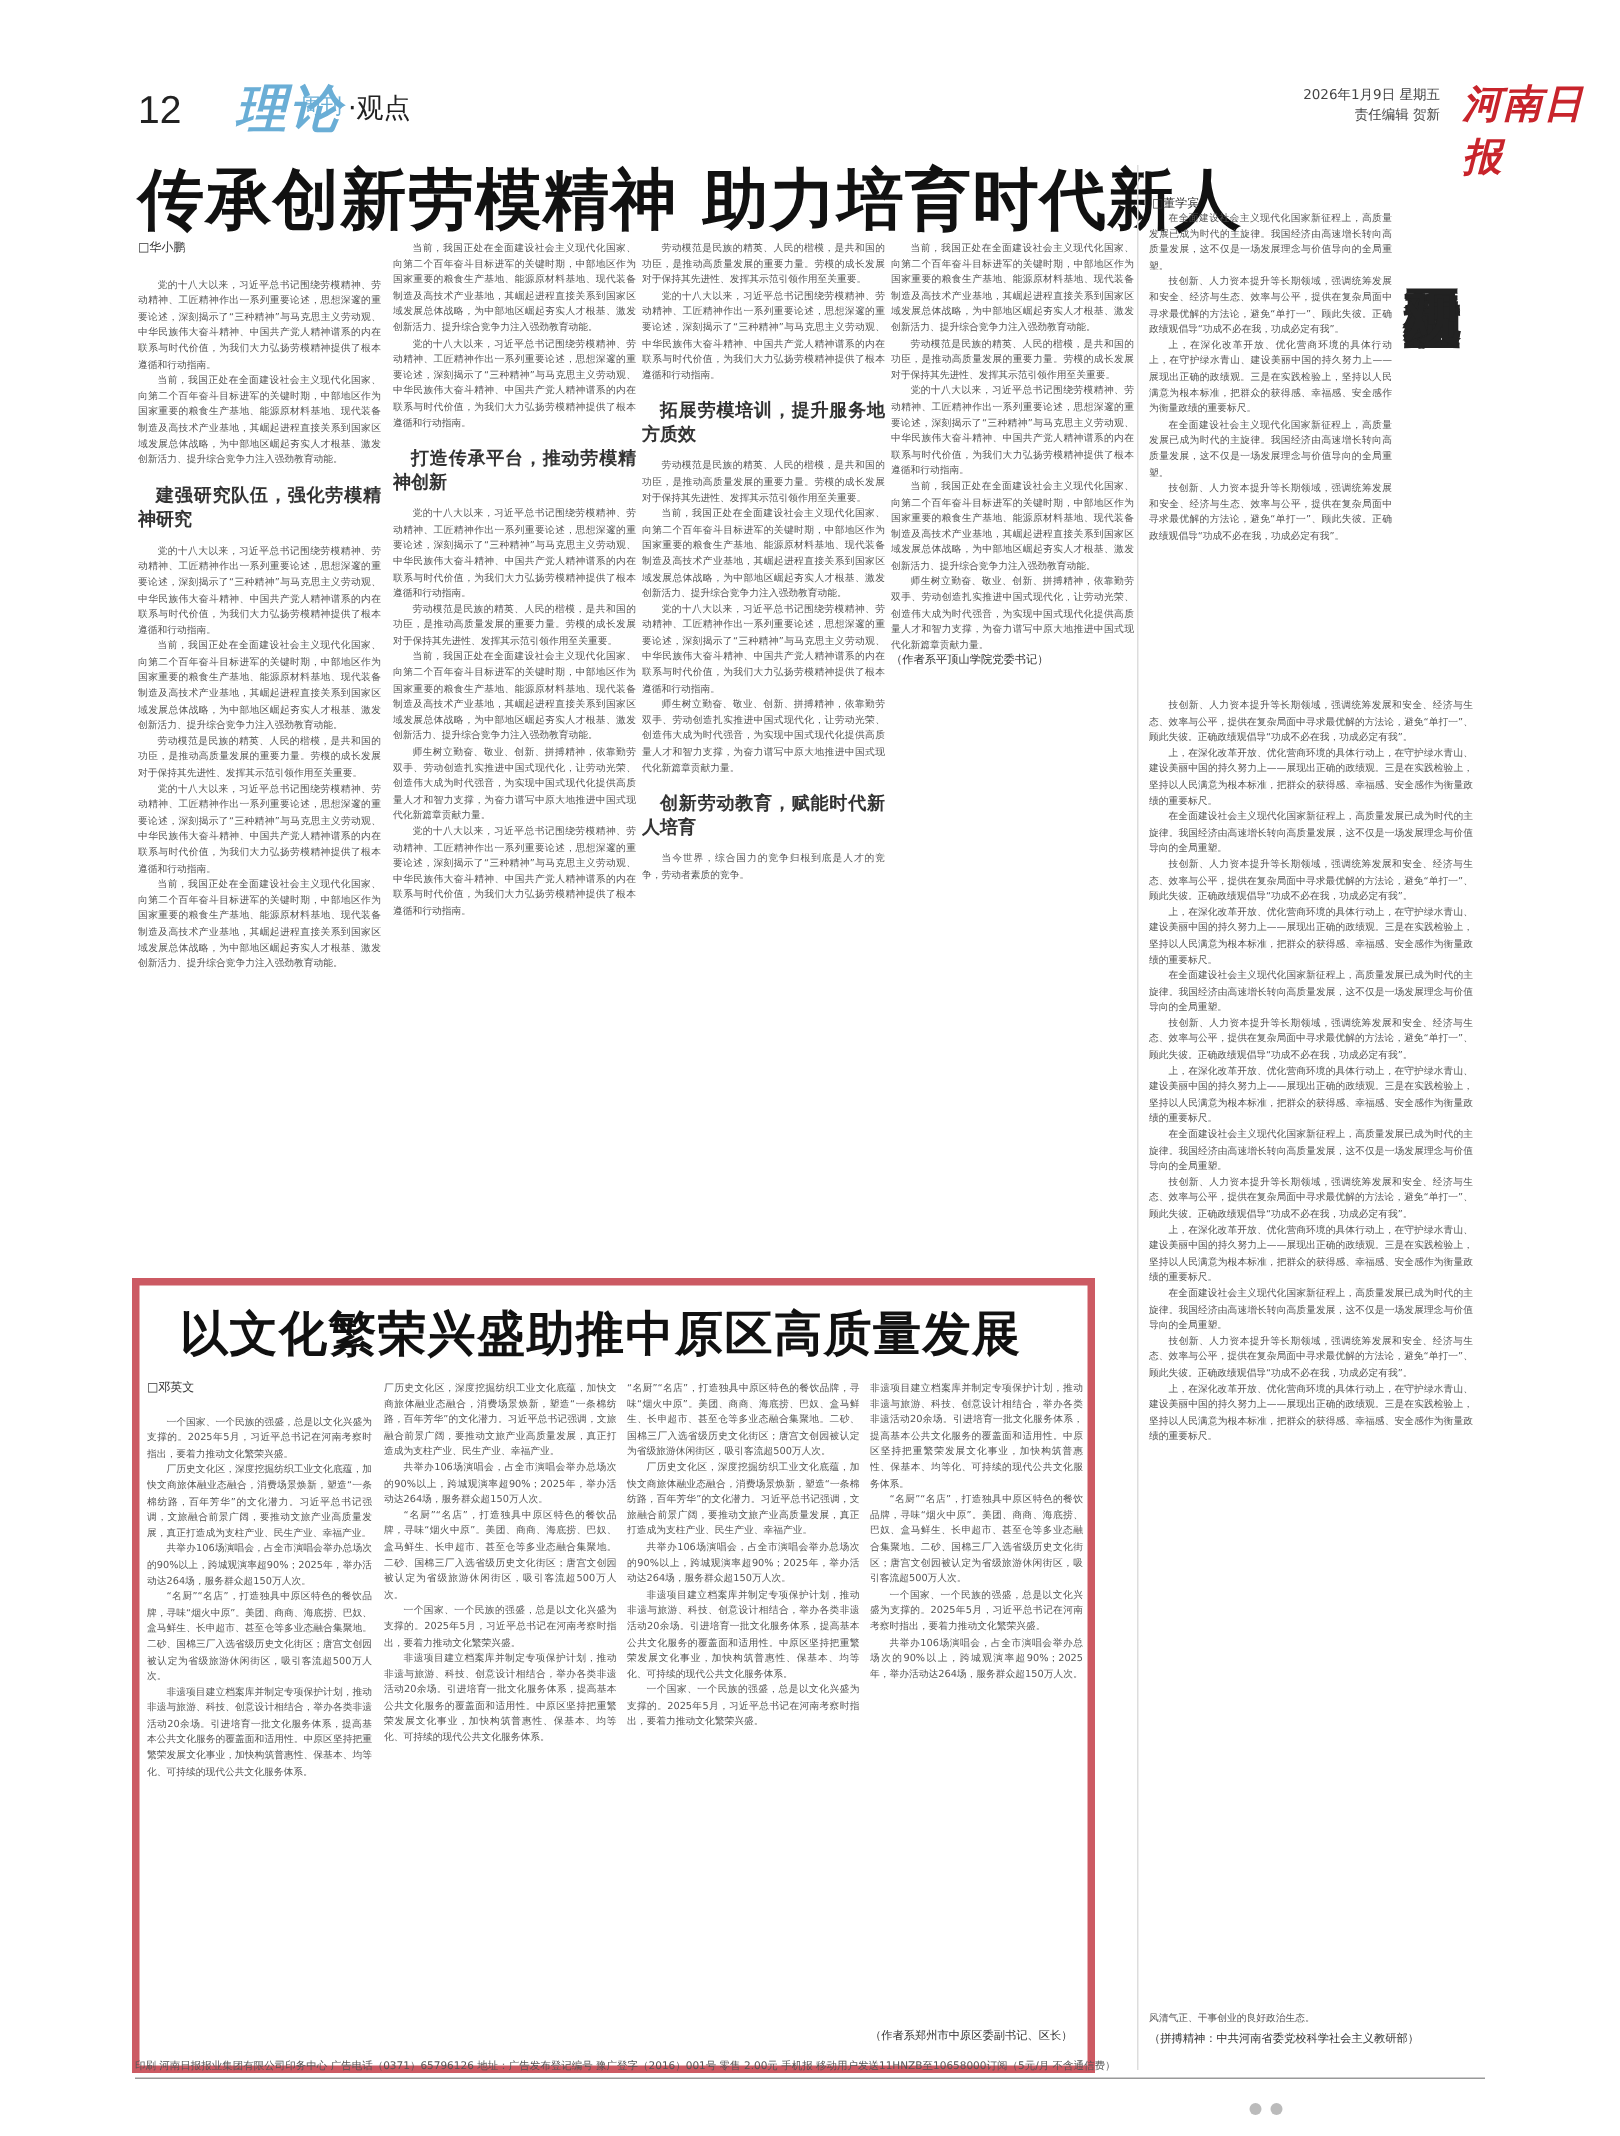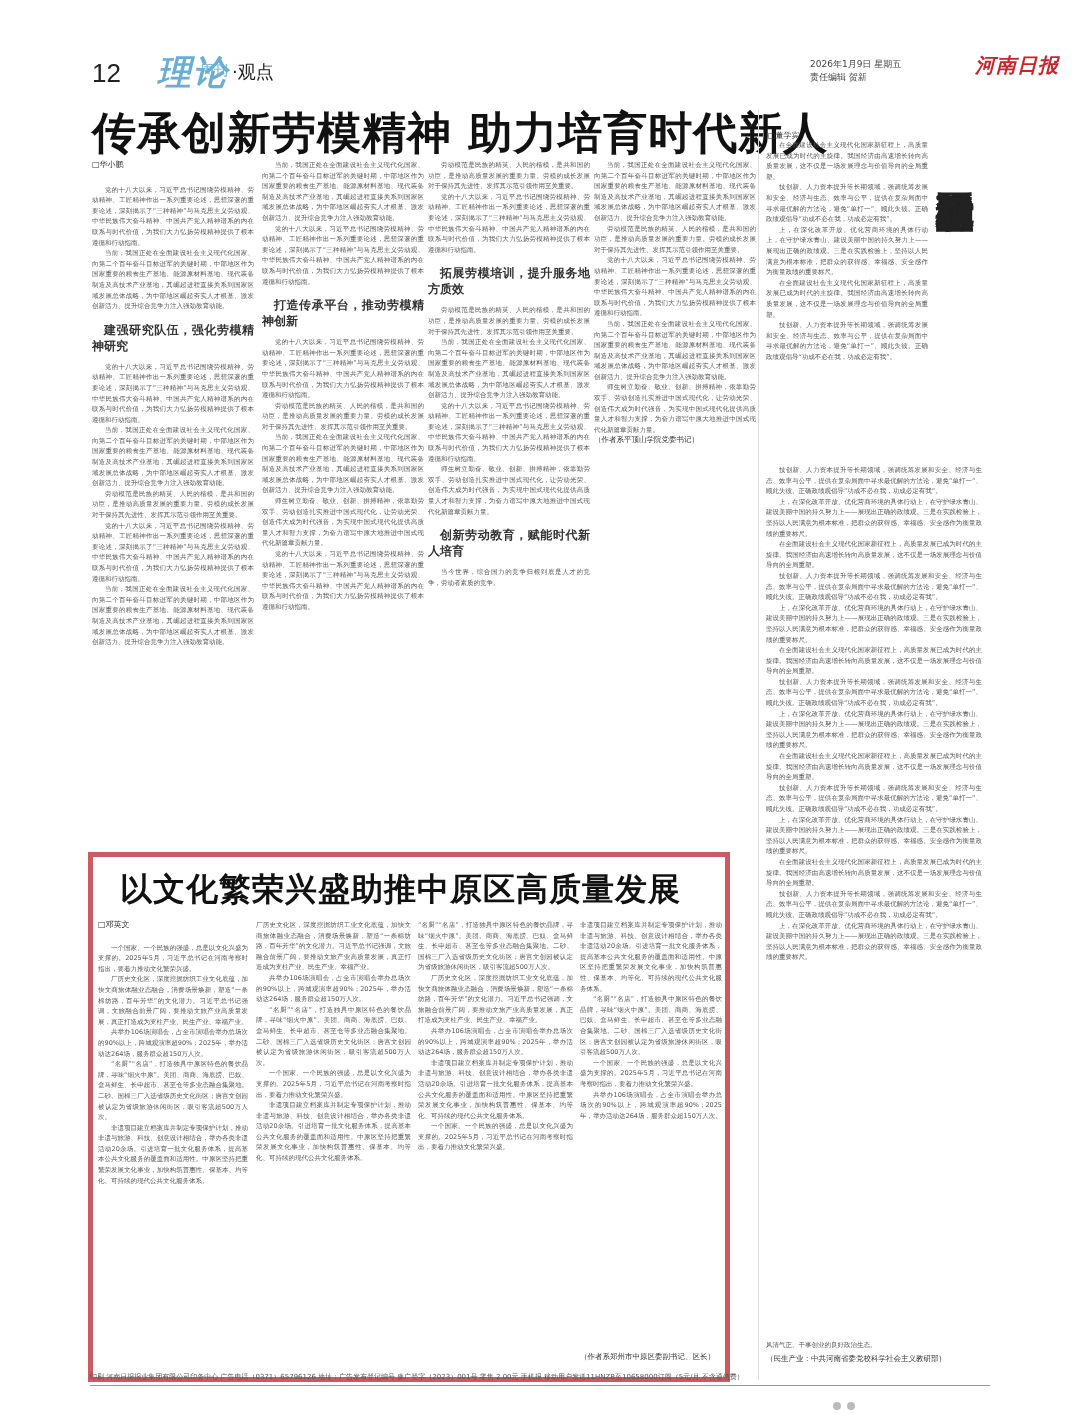--- a/index.html
+++ b/index.html
@@ -2,22 +2,22 @@
 <html><head>
 <meta charset="utf-8">
 <style>
   html, body { margin:0; padding:0; background:#ffffff; }
   body { width:1080px; height:1424px; position:relative; overflow:hidden; font-family:"DejaVu Sans", sans-serif; color:#333; }
   .abs { position:absolute; }
   .masthead-num { left:92px; top:58px; font-size:26px; font-family:"Liberation Sans", sans-serif; color:#222; }
   .masthead-logo { left:125px; top:50px; font-size:34px; font-weight:bold; font-style:italic; font-family:"DejaVu Serif", serif; color:#6aaed6; letter-spacing:2px;margin-left:32px; }
   .masthead-sub { left:200px; top:62px; font-size:14px; color:#6aaed6; font-family:"DejaVu Serif", serif; }
   .masthead-sec { left:232px; top:60px; font-size:18px; color:#222; }
-  .date-line { left:810px; top:58px; font-size:9px; color:#444; width:150px; line-height:13px; }
-  .paper-logo { left:975px; top:52px; font-size:20px; font-weight:bold; font-style:italic; font-family:"DejaVu Serif", serif; color:#c8242b; letter-spacing:1px; }
+  .date-line { left:810px; top:58px; font-size:9px; color:#444; text-align:right; width:150px; line-height:13px; }
+  .paper-logo { left:975px; top:52px; font-size:26px; font-weight:bold; font-style:italic; font-family:"DejaVu Serif", serif; color:#c8242b; letter-spacing:1px; }
   .headline1 { left:92px; top:104px; font-size:44px; font-weight:bold; color:#111; letter-spacing:1px; font-family:"DejaVu Sans", sans-serif; }
   .col { font-size:6.5px; line-height:10.6px; color:#555; text-align:justify; overflow:hidden; word-break:break-all; }
   .col p { margin:0; text-indent:2em; }
   .byline { font-size:8px; color:#333; }
   .subhead { font-size:12px; font-weight:bold; color:#333; line-height:16px; margin:10px 0 8px; text-indent:1em; }
   .vertical-title { left:935px; top:130px; width:40px; font-size:38px; font-weight:bold; color:#222; line-height:40px; text-align:center; }
   .divider-v { background:#ddd; width:1px; }
   .box { left:88px; top:852px; width:642px; height:530px; border:5px solid #cc5a63; box-sizing:border-box; }
   .headline2 { left:120px; top:868px; font-size:32px; font-weight:bold; color:#111; letter-spacing:1px; }
   .sig { text-align:left; font-size:7.5px; font-weight:normal; color:#333; }
@@ -108,21 +108,21 @@
   <p>在全面建设社会主义现代化国家新征程上，高质量发展已成为时代的主旋律。我国经济由高速增长转向高质量发展，这不仅是一场发展理念与价值导向的全局重塑。</p>
   <p>技创新、人力资本提升等长期领域，强调统筹发展和安全、经济与生态、效率与公平，提供在复杂局面中寻求最优解的方法论，避免“单打一”、顾此失彼。正确政绩观倡导“功成不必在我，功成必定有我”。</p>
   <p>上，在深化改革开放、优化营商环境的具体行动上，在守护绿水青山、建设美丽中国的持久努力上——展现出正确的政绩观。三是在实践检验上，坚持以人民满意为根本标准，把群众的获得感、幸福感、安全感作为衡量政绩的重要标尺。</p>
   <p>在全面建设社会主义现代化国家新征程上，高质量发展已成为时代的主旋律。我国经济由高速增长转向高质量发展，这不仅是一场发展理念与价值导向的全局重塑。</p>
   <p>技创新、人力资本提升等长期领域，强调统筹发展和安全、经济与生态、效率与公平，提供在复杂局面中寻求最优解的方法论，避免“单打一”、顾此失彼。正确政绩观倡导“功成不必在我，功成必定有我”。</p>
   <p>上，在深化改革开放、优化营商环境的具体行动上，在守护绿水青山、建设美丽中国的持久努力上——展现出正确的政绩观。三是在实践检验上，坚持以人民满意为根本标准，把群众的获得感、幸福感、安全感作为衡量政绩的重要标尺。</p>
 </div>
 <div class="abs col" style="left:766px; top:1340px; width:216px; height:10px;">
   <p style="text-indent:0">风清气正、干事创业的良好政治生态。</p>
 </div>
-<div class="abs sig" style="left:766px; top:1354px; width:216px;">（民生产业：中共河南省委党校科学社会主义教研部）</div>
+<div class="abs sig" style="left:766px; top:1354px; width:216px;">（拼搏精神：中共河南省委党校科学社会主义教研部）</div>
 
 <div class="abs box"></div>
 <div class="abs headline2">以文化繁荣兴盛助推中原区高质量发展</div>
 
 <div class="abs col" style="left:98px; top:920px; width:150px; height:455px;">
   <div class="byline">□邓英文</div>
   <div style="height:12px"></div>
   <p>一个国家、一个民族的强盛，总是以文化兴盛为支撑的。2025年5月，习近平总书记在河南考察时指出，要着力推动文化繁荣兴盛。</p>
   <p>厂历史文化区，深度挖掘纺织工业文化底蕴，加快文商旅体融业态融合，消费场景焕新，塑造“一条棉纺路，百年芳华”的文化潜力。习近平总书记强调，文旅融合前景广阔，要推动文旅产业高质量发展，真正打造成为支柱产业、民生产业、幸福产业。</p>
   <p>共举办106场演唱会，占全市演唱会举办总场次的90%以上，跨城观演率超90%；2025年，举办活动达264场，服务群众超150万人次。</p>
@@ -147,16 +147,16 @@
   <p style="text-indent:0">非遗项目建立档案库并制定专项保护计划，推动非遗与旅游、科技、创意设计相结合，举办各类非遗活动20余场。引进培育一批文化服务体系，提高基本公共文化服务的覆盖面和适用性。中原区坚持把重繁荣发展文化事业，加快构筑普惠性、保基本、均等化、可持续的现代公共文化服务体系。</p>
   <p>“名厨”“名店”，打造独具中原区特色的餐饮品牌，寻味“烟火中原”。美团、商商、海底捞、巴奴、盒马鲜生、长申超市、甚至仓等多业态融合集聚地。二砂、国棉三厂入选省级历史文化街区；唐宫文创园被认定为省级旅游休闲街区，吸引客流超500万人次。</p>
   <p>一个国家、一个民族的强盛，总是以文化兴盛为支撑的。2025年5月，习近平总书记在河南考察时指出，要着力推动文化繁荣兴盛。</p>
   <p>共举办106场演唱会，占全市演唱会举办总场次的90%以上，跨城观演率超90%；2025年，举办活动达264场，服务群众超150万人次。</p>
 </div>
 <div class="abs sig" style="left:580px; top:1352px; width:142px; text-align:left; font-weight:normal;">（作者系郑州市中原区委副书记、区长）</div>
 
 <div class="abs divider-v" style="left:758px; top:110px; height:1270px;"></div>
 
 <div class="abs" style="left:90px; top:1385px; width:900px; height:1px; background:#999;"></div>
-<div class="abs footer" style="top:1372px; width:900px; white-space:nowrap; overflow:hidden;">印刷 河南日报报业集团有限公司印务中心   广告电话（0371）65796126   地址：广告发布登记编号 豫广登字（2023）001号   零售 2.00元   手机报 移动用户发送11HNZB至10658000订阅（5元/月 不含通信费）</div>
+<div class="abs footer" style="top:1372px; width:900px; white-space:nowrap; overflow:hidden;">印刷 河南日报报业集团有限公司印务中心   广告电话（0371）65796126   地址：广告发布登记编号 豫广登字（2016）001号   零售 2.00元   手机报 移动用户发送11HNZB至10658000订阅（5元/月 不含通信费）</div>
 <div class="abs page-dots">
   <span class="dot"></span><span class="dot"></span>
 </div>
 
 </body></html>

